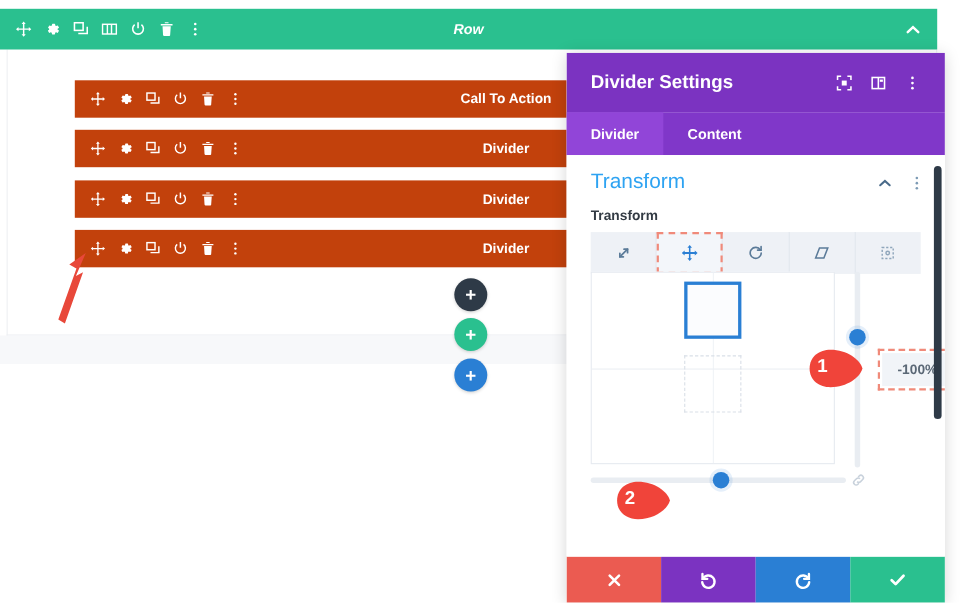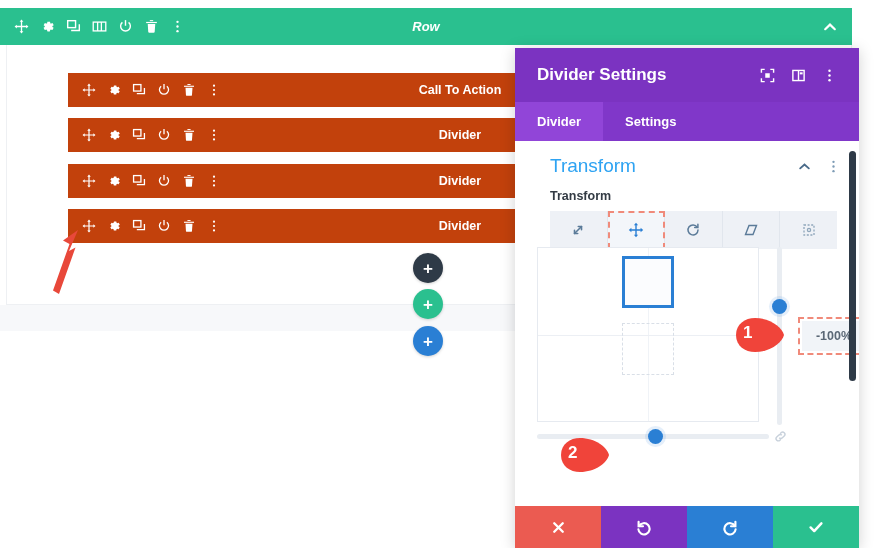--- a/index.html
+++ b/index.html
@@ -86,21 +86,21 @@
   .panel-header .hicons { margin-left: auto; display: flex; align-items: center; gap: 16px; }
 
   .panel-tabs { height: 39px; background: #8037c9; display: flex; flex: 0 0 auto; }
   .ptab {
     display: flex; align-items: center; justify-content: center;
     color: #ffffff; font-size: 13px; font-weight: bold;
     padding: 0 22px; height: 100%;
   }
   .ptab.active { background: #9145d8; }
 
-  .panel-body { flex: 1 1 auto; position: relative; background: #ffffff; overflow: hidden; padding-left: 13px; }
+  .panel-body { flex: 1 1 auto; position: relative; background: #ffffff; overflow: hidden; }
 
   .section-head {
     display: flex; align-items: center; padding: 14px 18px 6px 22px;
   }
   .section-head .stitle { color: #2ea3f2; font-size: 19px; font-weight: normal; }
   .section-head .sicons { margin-left: auto; display: flex; align-items: center; gap: 14px; }
 
   .field-label { padding: 6px 22px 6px 22px; font-size: 12.5px; font-weight: bold; color: #333b44; }
 
   .btn-group { margin: 2px 22px 0 22px; display: flex; background: #eef1f6; height: 38px; }
@@ -458,21 +458,21 @@
               <circle cx="8" cy="3" r="1.3"></circle>
               <circle cx="8" cy="8" r="1.3"></circle>
               <circle cx="8" cy="13" r="1.3"></circle>
             </svg>
         </span>
       </div>
     </div>
 
     <div class="panel-tabs">
       <div class="ptab active">Divider</div>
-      <div class="ptab">Settings</div>
+      <div class="ptab">Content</div>
     </div>
 
     <div class="panel-body">
 
       <div class="section-head">
         <div class="stitle">Transform</div>
         <div class="sicons">
           <span class="ic">
             <svg width="15" height="15" viewBox="0 0 16 16" fill="none" stroke="#4a6b8a" stroke-width="2" stroke-linecap="round">
                 <path d="M3.4 10 8 5.8 12.6 10"></path>

